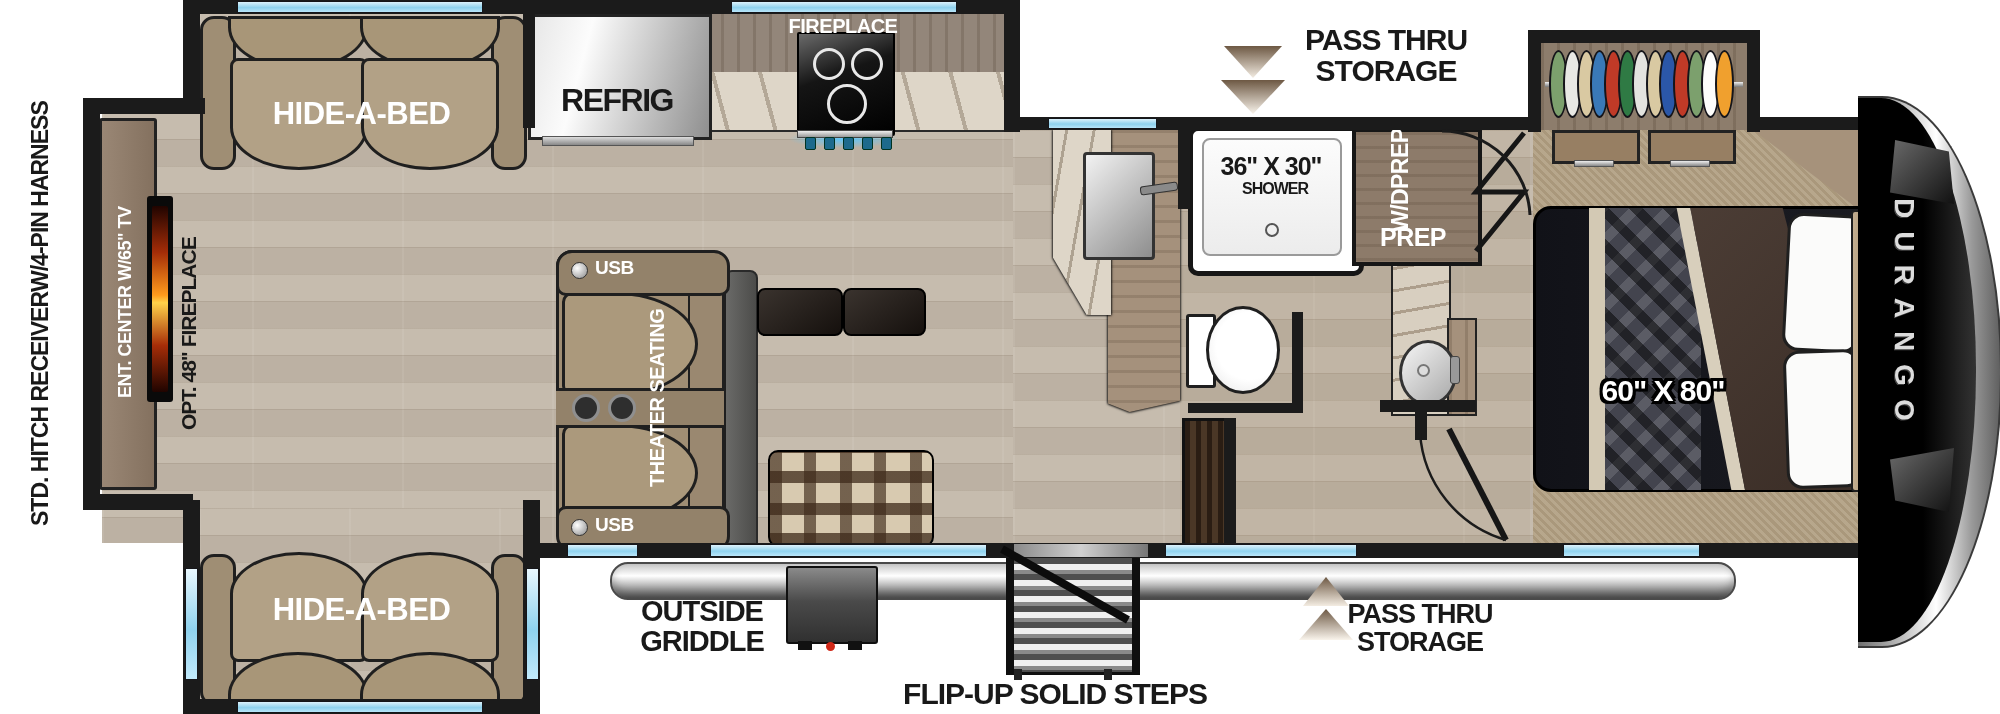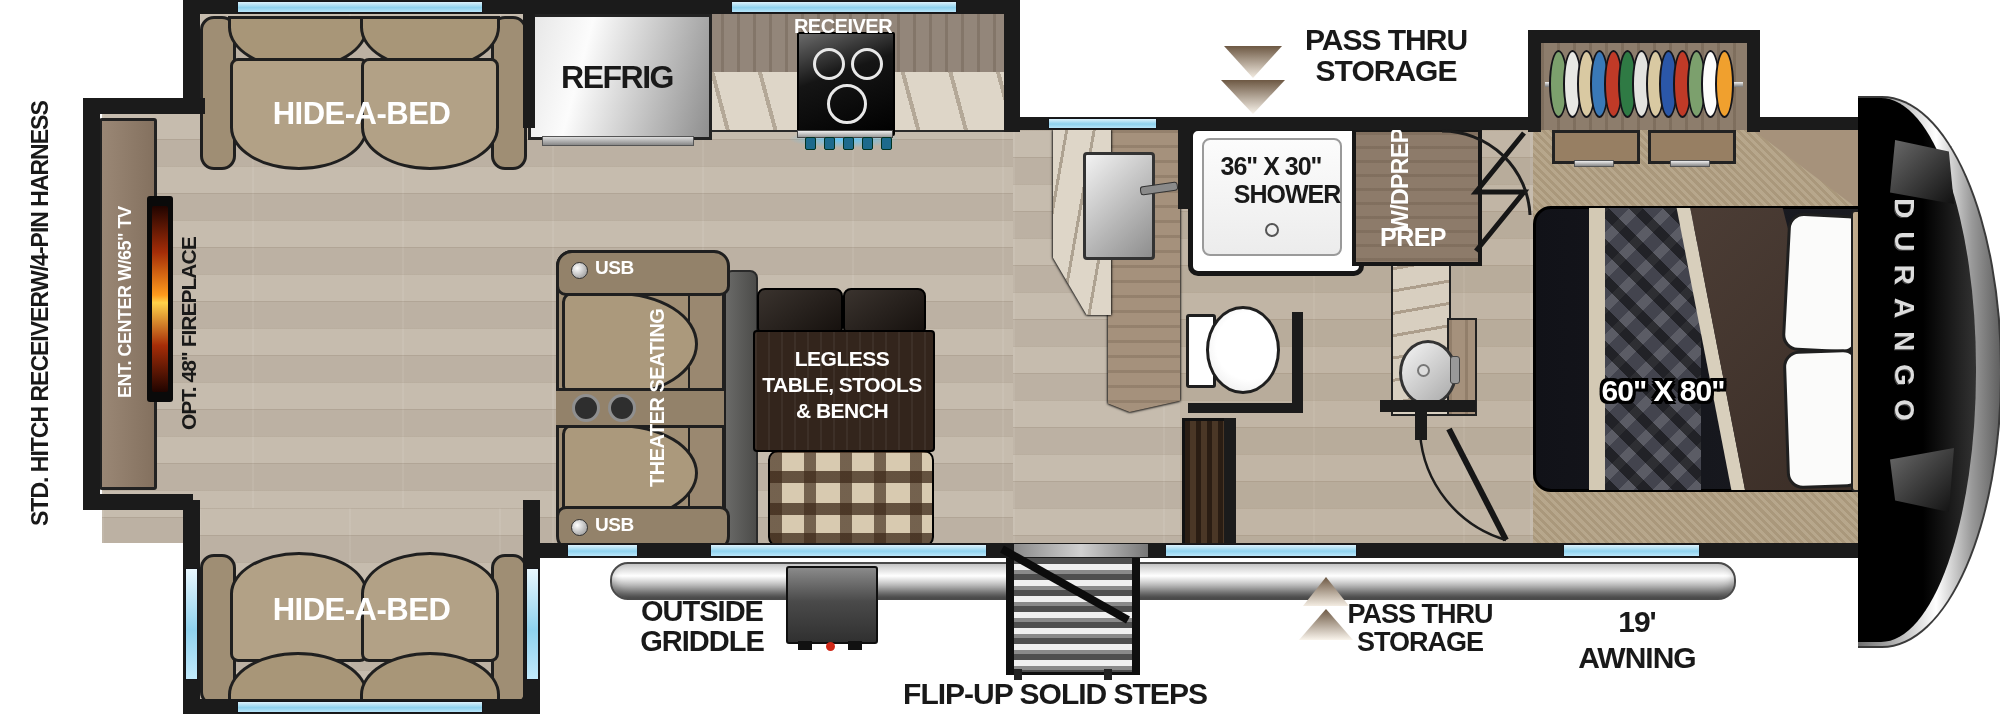--- a/index.html
+++ b/index.html
@@ -60,27 +60,27 @@
     <div class="sofa-arm" style="left:0;top:2px;width:30px;height:146px;"></div>
     <div class="sofa-arm" style="left:291px;top:2px;width:30px;height:146px;"></div>
     <div class="sofa-seat" style="left:30px;top:0;width:132px;height:104px;border-radius:50% 50% 8px 8px / 38% 38% 8px 8px;"></div>
     <div class="sofa-seat" style="left:161px;top:0;width:132px;height:104px;border-radius:50% 50% 8px 8px / 38% 38% 8px 8px;"></div>
     <div class="sofa-hump" style="left:28px;top:100px;width:134px;height:48px;border-radius:60% 60% 0 0 / 95% 95% 0 0;"></div>
     <div class="sofa-hump" style="left:160px;top:100px;width:134px;height:48px;border-radius:60% 60% 0 0 / 95% 95% 0 0;"></div>
     <div class="wlbl" style="left:0;top:42px;width:323px;font-size:31px;">HIDE-A-BED</div>
   </div>
 
   <div class="abs" style="left:528px;top:14px;width:178px;height:120px;z-index:4;border:3px solid #222;background:linear-gradient(105deg,#e6e6e6,#fcfcfc 30%,#bdbdbd 70%,#8f8f8f);">
-    <div class="blk" style="left:0;top:44px;width:172px;font-size:32px;letter-spacing:-1.5px;">REFRIG</div>
+    <div class="blk" style="left:0;top:67px;width:172px;font-size:32px;letter-spacing:-1.5px;">REFRIG</div>
   </div>
   <div class="abs" style="left:542px;top:136px;width:150px;height:8px;background:linear-gradient(180deg,#ddd,#888);border:1px solid #555;z-index:4;"></div>
 
   <div class="abs woodtex" style="left:705px;top:14px;width:310px;height:58px;z-index:3;border-bottom:2px solid #2a2a2a;background-color:#93867a;"></div>
   <div class="abs marble" style="left:705px;top:72px;width:310px;height:58px;z-index:3;border-bottom:2px solid #2a2a2a;"></div>
-  <div class="wlbl" style="left:758px;top:16px;width:170px;font-size:20px;z-index:5;">RECEIVER</div>
+  <div class="wlbl" style="left:758px;top:16px;width:170px;font-size:20px;z-index:5;">FIREPLACE</div>
   <div class="abs" style="left:797px;top:32px;width:94px;height:100px;z-index:4;border:2px solid #000;border-radius:2px;background:linear-gradient(160deg,#6a6a6a,#151515 40%,#000);">
     <div class="abs" style="left:14px;top:14px;width:26px;height:26px;border:3px solid #e8e8e8;border-radius:50%;"></div>
     <div class="abs" style="left:52px;top:14px;width:26px;height:26px;border:3px solid #e8e8e8;border-radius:50%;"></div>
     <div class="abs" style="left:28px;top:50px;width:34px;height:34px;border:3px solid #e8e8e8;border-radius:50%;"></div>
   </div>
   <div class="abs" style="left:788px;top:130px;width:112px;height:18px;z-index:3;background:radial-gradient(ellipse at center, rgba(90,200,255,.95), rgba(90,200,255,0) 70%);"></div>
   <div class="abs" style="left:797px;top:130px;width:94px;height:6px;background:linear-gradient(180deg,#eee,#999);border:1px solid #444;z-index:4;"></div>
   <div class="abs" style="left:805px;top:137px;width:9px;height:11px;background:#1d6a8c;border:1px solid #032;z-index:4;border-radius:2px;"></div>
   <div class="abs" style="left:824px;top:137px;width:9px;height:11px;background:#1d6a8c;border:1px solid #032;z-index:4;border-radius:2px;"></div>
   <div class="abs" style="left:843px;top:137px;width:9px;height:11px;background:#1d6a8c;border:1px solid #032;z-index:4;border-radius:2px;"></div>
@@ -92,21 +92,21 @@
   </div>
   <div class="abs" style="left:1053px;top:130px;width:58px;height:185px;z-index:3;filter:drop-shadow(0 0 1px #111) drop-shadow(0 0 1px #111);">
     <div class="marble" style="position:absolute;inset:0;clip-path:polygon(0 0,100% 0,100% 100%,58% 100%,0 69%);background-image:repeating-linear-gradient(100deg, rgba(0,0,0,0) 0 12px, rgba(125,110,90,.5) 12px 15px, rgba(0,0,0,0) 15px 27px);"></div>
   </div>
   <div class="abs" style="left:1083px;top:152px;width:66px;height:102px;z-index:4;border:3px solid #333;border-radius:4px;background:linear-gradient(135deg,#f2f2f2,#b5b5b5 60%,#8e8e8e);"></div>
   <div class="abs" style="left:1140px;top:184px;width:36px;height:7px;background:#8a8a8a;border:1px solid #333;border-radius:3px;transform:rotate(-8deg);z-index:5;"></div>
 
   <div class="abs" style="left:1188px;top:126px;width:166px;height:140px;z-index:4;border:5px solid #161616;border-radius:10px;background:#fff;">
     <div class="abs" style="left:9px;top:7px;width:136px;height:114px;border:2px solid #9a9a9a;border-radius:8px;background:linear-gradient(180deg,#fcfcfc,#ececec);"></div>
     <div class="blk" style="left:0;top:22px;width:156px;font-size:25px;">36" X 30"</div>
-    <div class="blk" style="left:16px;top:50px;width:156px;font-size:25px;">SHOWER</div>
+    <div class="blk" style="left:4px;top:50px;width:156px;font-size:16px;">SHOWER</div>
     <div class="abs" style="left:72px;top:92px;width:10px;height:10px;border:2px solid #555;border-radius:50%;"></div>
   </div>
   <div class="abs" style="left:1186px;top:314px;width:24px;height:68px;background:#fff;border:3px solid #1f1f1f;border-radius:3px;z-index:4;"></div>
   <div class="abs" style="left:1206px;top:306px;width:68px;height:82px;background:radial-gradient(circle at 60% 45%,#ffffff 55%,#e4e4e4);border:3px solid #1f1f1f;border-radius:50%;z-index:4;"></div>
   <div class="abs woodtex" style="left:1352px;top:128px;width:122px;height:130px;z-index:4;border:4px solid #161616;background-color:#8d7b6a;background-image:repeating-linear-gradient(180deg, rgba(60,44,28,.15) 0 3px, rgba(0,0,0,0) 3px 14px);">
     <div class="wlbl vtext" style="left:4px;top:2px;width:82px;height:92px;font-size:23px;">
       <div>W/D</div>
       <div>PREP</div>
     </div>
     <div class="wlbl" style="left:0;top:92px;width:114px;font-size:25px;">PREP</div>
@@ -135,25 +135,20 @@
     <div class="abs" style="left:0;top:256px;width:168px;height:40px;background:#93826a;border:3px solid #1f1f1f;border-radius:10px 10px 16px 16px;">
       <div class="abs" style="left:12px;top:10px;width:15px;height:15px;border-radius:50%;background:radial-gradient(circle at 35% 35%,#fff,#8a8a8a);border:1px solid #333;"></div>
       <div class="wlbl" style="left:36px;top:6px;font-size:19px;text-align:left;">USB</div>
     </div>
     <div class="wlbl vtext" style="left:86px;top:6px;width:30px;height:284px;font-size:20px;z-index:6;">THEATER SEATING</div>
   </div>
   <div class="abs" style="left:724px;top:270px;width:30px;height:278px;background:linear-gradient(90deg,#6a6a68,#4c4c4a);border:2px solid #2a2a2a;border-radius:8px;z-index:3;"></div>
 
   <div class="abs" style="left:757px;top:288px;width:82px;height:44px;background:linear-gradient(145deg,#3a332e,#15100d);border:2px solid #000;border-radius:8px;z-index:4;"></div>
   <div class="abs" style="left:843px;top:288px;width:79px;height:44px;background:linear-gradient(145deg,#3a332e,#15100d);border:2px solid #000;border-radius:8px;z-index:4;"></div>
-  <div class="abs" style="left:753px;top:330px;width:178px;height:118px;z-index:4;border:2px solid #000;border-radius:4px;background-color:#33251c;background-image:repeating-linear-gradient(90deg, rgba(255,255,255,.05) 0 2px, rgba(0,0,0,0) 2px 13px);">
-    <div class="wlbl" style="left:0;top:16px;width:174px;font-size:21px;">LEGLESS</div>
-    <div class="wlbl" style="left:0;top:42px;width:174px;font-size:21px;">TABLE, STOOLS</div>
-    <div class="wlbl" style="left:0;top:68px;width:174px;font-size:21px;">&amp; BENCH</div>
-  </div>
   <div class="abs" style="left:768px;top:450px;width:162px;height:93px;z-index:4;border:2px solid #000;border-radius:10px;background-color:#d8cab0;background-image:repeating-linear-gradient(0deg, rgba(62,42,26,.75) 0 12px, rgba(0,0,0,0) 12px 30px, rgba(62,42,26,.75) 30px 42px, rgba(0,0,0,0) 42px 62px),repeating-linear-gradient(90deg, rgba(62,42,26,.65) 0 12px, rgba(0,0,0,0) 12px 34px, rgba(62,42,26,.65) 34px 46px, rgba(0,0,0,0) 46px 70px);"></div>
 
   <div class="abs woodtex" style="left:1541px;top:43px;width:206px;height:87px;z-index:3;background-color:#8d7d6c;"></div>
   <div class="abs" style="left:1545px;top:82px;width:198px;height:5px;background:linear-gradient(180deg,#f0f0f0,#777);z-index:4;"></div>
   <div class="abs" style="left:1549px;top:0;width:194px;height:130px;z-index:5;">
       <div class="cloth" style="left: 0px; background: rgb(124, 160, 109);"></div>
       <div class="cloth" style="left: 13.8px; background: rgb(232, 232, 228);"></div>
       <div class="cloth" style="left: 27.6px; background: rgb(217, 201, 162);"></div>
       <div class="cloth" style="left: 41.4px; background: rgb(58, 121, 184);"></div>
       <div class="cloth" style="left: 55.2px; background: rgb(192, 58, 39);"></div>
@@ -260,18 +255,14 @@
   </div>
   <div class="blk" style="left:626px;top:596px;width:152px;font-size:29px;">
     <div>OUTSIDE</div>
     <div>GRIDDLE</div>
   </div>
   <div class="blk" style="left:845px;top:678px;width:420px;font-size:30px;">FLIP-UP SOLID STEPS</div>
   <div class="blk" style="left:1330px;top:600px;width:180px;font-size:27px;">
     <div>PASS THRU</div>
     <div>STORAGE</div>
   </div>
-  <div class="blk" style="left:1557px;top:604px;width:160px;font-size:30px;line-height:1.2;">
-    <div>19'</div>
-    <div>AWNING</div>
-  </div>
 
 </div>
 
 </body></html>

